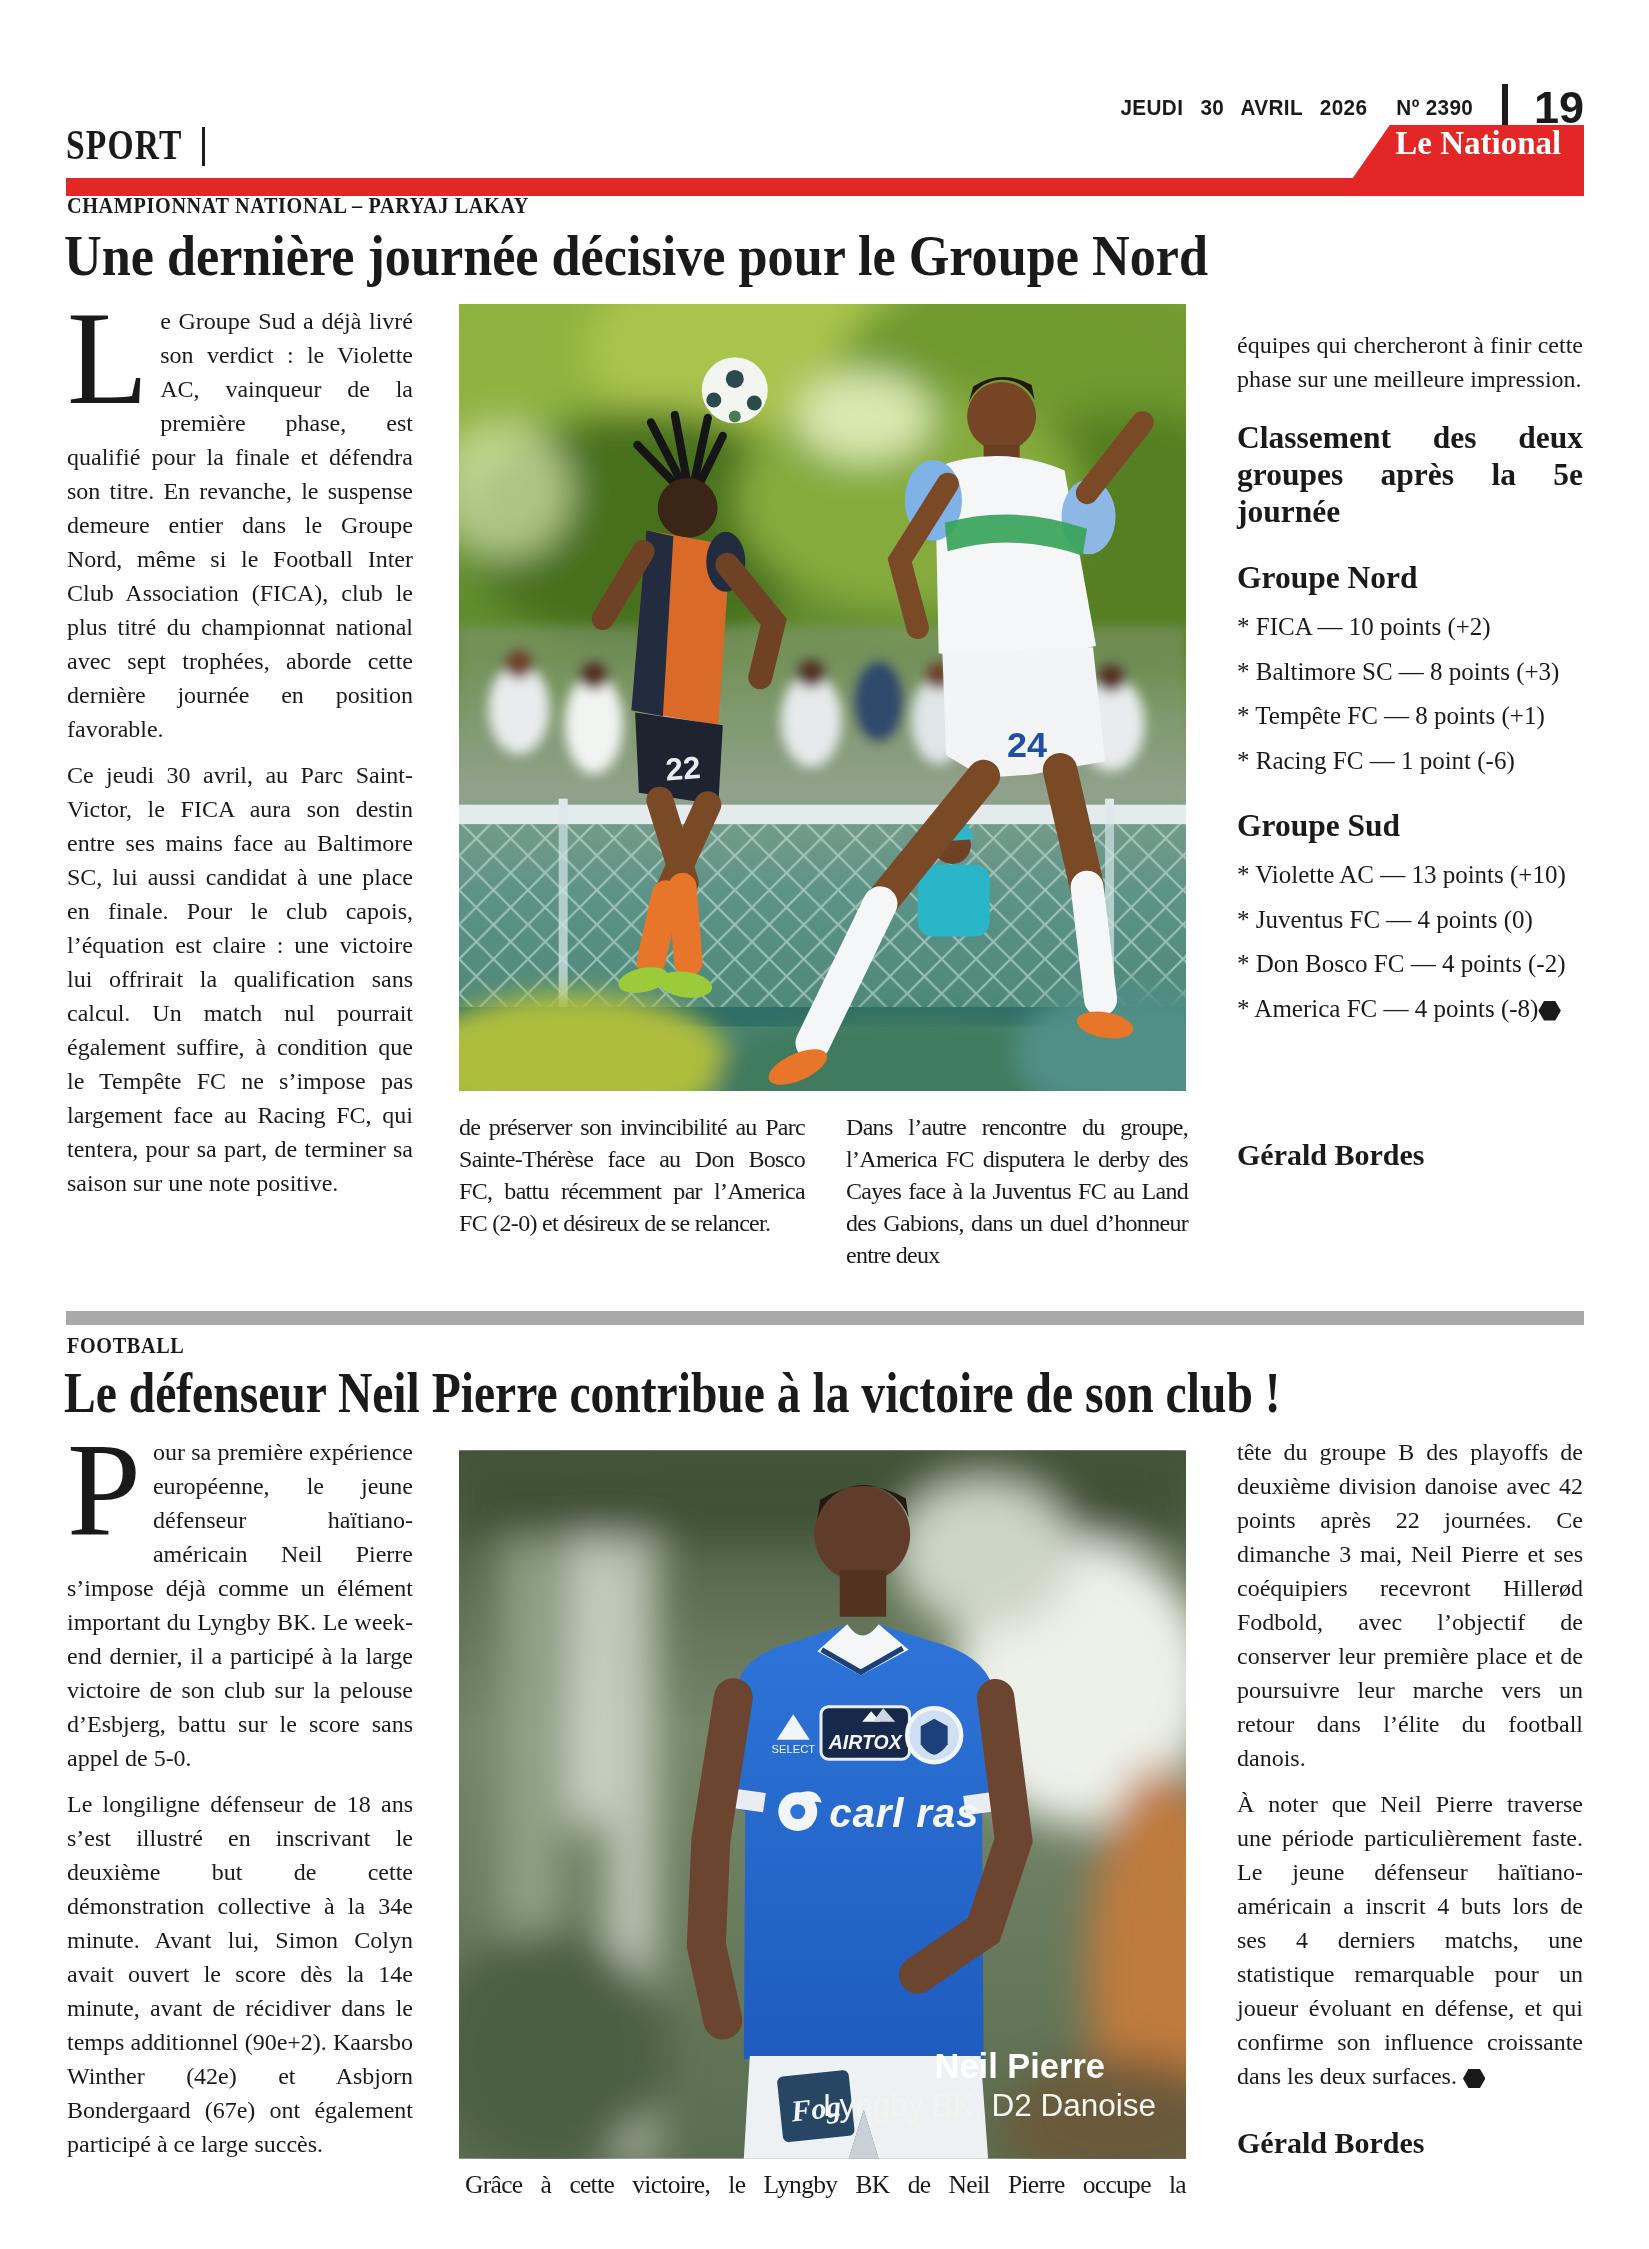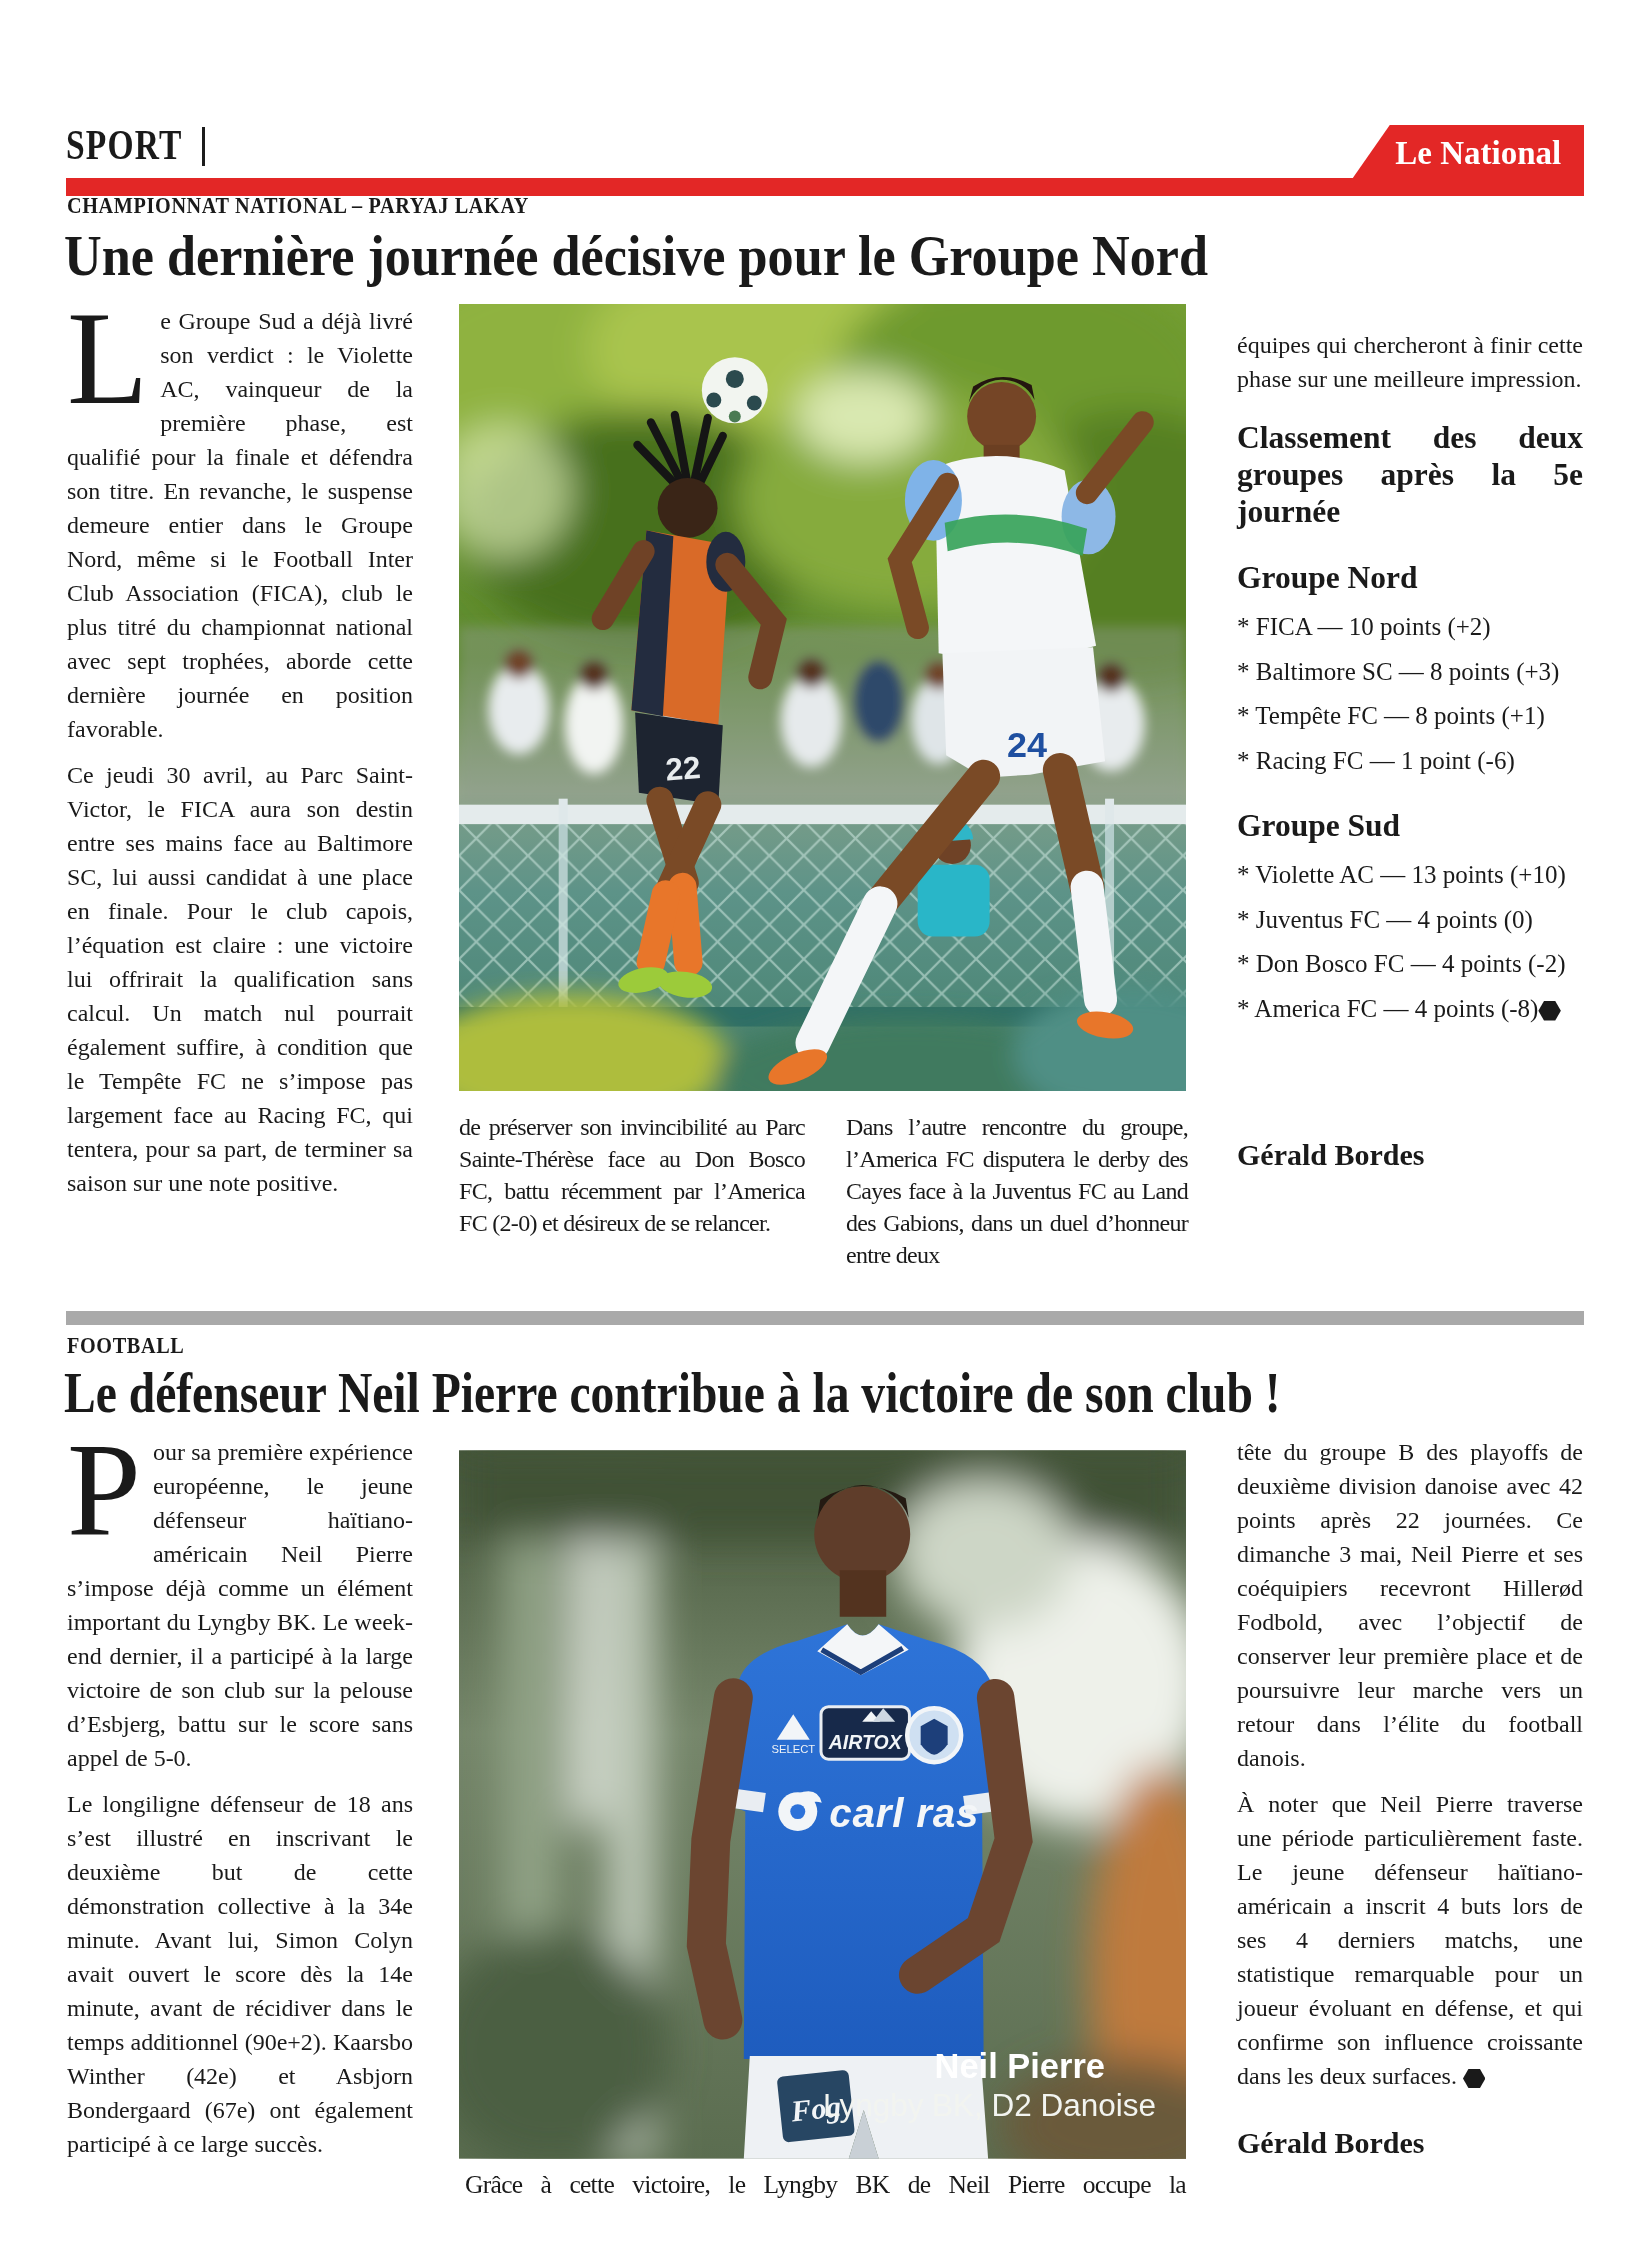--- a/index.html
+++ b/index.html
@@ -10,21 +10,21 @@
             font-family:"Liberation Sans",sans-serif;font-weight:bold;}
   .date-text{font-size:22.5px;word-spacing:12px;letter-spacing:0.4px;transform:scaleX(.92);transform-origin:right center;}
   .issue-text{font-size:22.5px;letter-spacing:0.4px;transform:scaleX(.92);}
   .pageno-bar{width:6.7px;height:48px;background:#1c1c1c;}
   .pageno{font-size:45px;line-height:.9;}
   .sport-title{position:absolute;left:66px;top:120px;font-weight:bold;font-size:43px;
                letter-spacing:1.5px;transform:scaleX(.78);transform-origin:left top;}
   .sport-rule{position:absolute;left:202px;top:127px;width:3px;height:39px;background:#1c1c1c;}
   .brand-box{position:absolute;right:66px;top:125px;width:234px;height:57px;
              clip-path:polygon(17% 0,100% 0,100% 100%,0 100%);
-             display:flex;align-items:center;justify-content:center;}
+             display:flex;justify-content:center;}
   .brand-box span{color:#fff;font-weight:bold;font-size:33px;padding-left:22.5px;}
   .red-bar{position:absolute;left:66px;right:66px;top:178px;height:18px;}
   
   .kicker{position:absolute;left:67px;font-weight:bold;font-size:23px;letter-spacing:0.7px;
           transform:scaleX(.88);transform-origin:left top;white-space:nowrap;}
   .kicker1{top:193px;}
   .kicker2{top:1333px;}
   .headline{position:absolute;left:64px;font-weight:bold;white-space:nowrap;line-height:.98;
             transform-origin:left top;}
   .headline1{top:228px;font-size:58px;transform:scaleX(.90);}
@@ -55,20 +55,26 @@
   .photo2{top:1450px;height:709px;}
   .photo svg{display:block;}
   .under-caption{position:absolute;left:465px;top:2170px;width:721px;font-size:25.5px;
                  letter-spacing:-0.7px;text-align:justify;text-align-last:justify;}
 </style>
 </head>
 <body>
 
 <div class="page">
 
+  <div class="date-row">
+    <span class="date-text">JEUDI 30 AVRIL 2026</span>
+    <span class="issue-text">Nº 2390</span>
+    <span class="pageno-bar"></span>
+    <span class="pageno">19</span>
+  </div>
   <div class="sport-title">SPORT</div>
   <div class="sport-rule"></div>
   <div class="brand-box" style="background:#e32726;">
     <span>Le National</span>
   </div>
   <div class="red-bar" style="background:#e32726;"></div>
 
   <div class="kicker kicker1">CHAMPIONNAT NATIONAL – PARYAJ LAKAY</div>
   <div class="headline headline1">Une dernière journée décisive pour le Groupe Nord</div>
 

